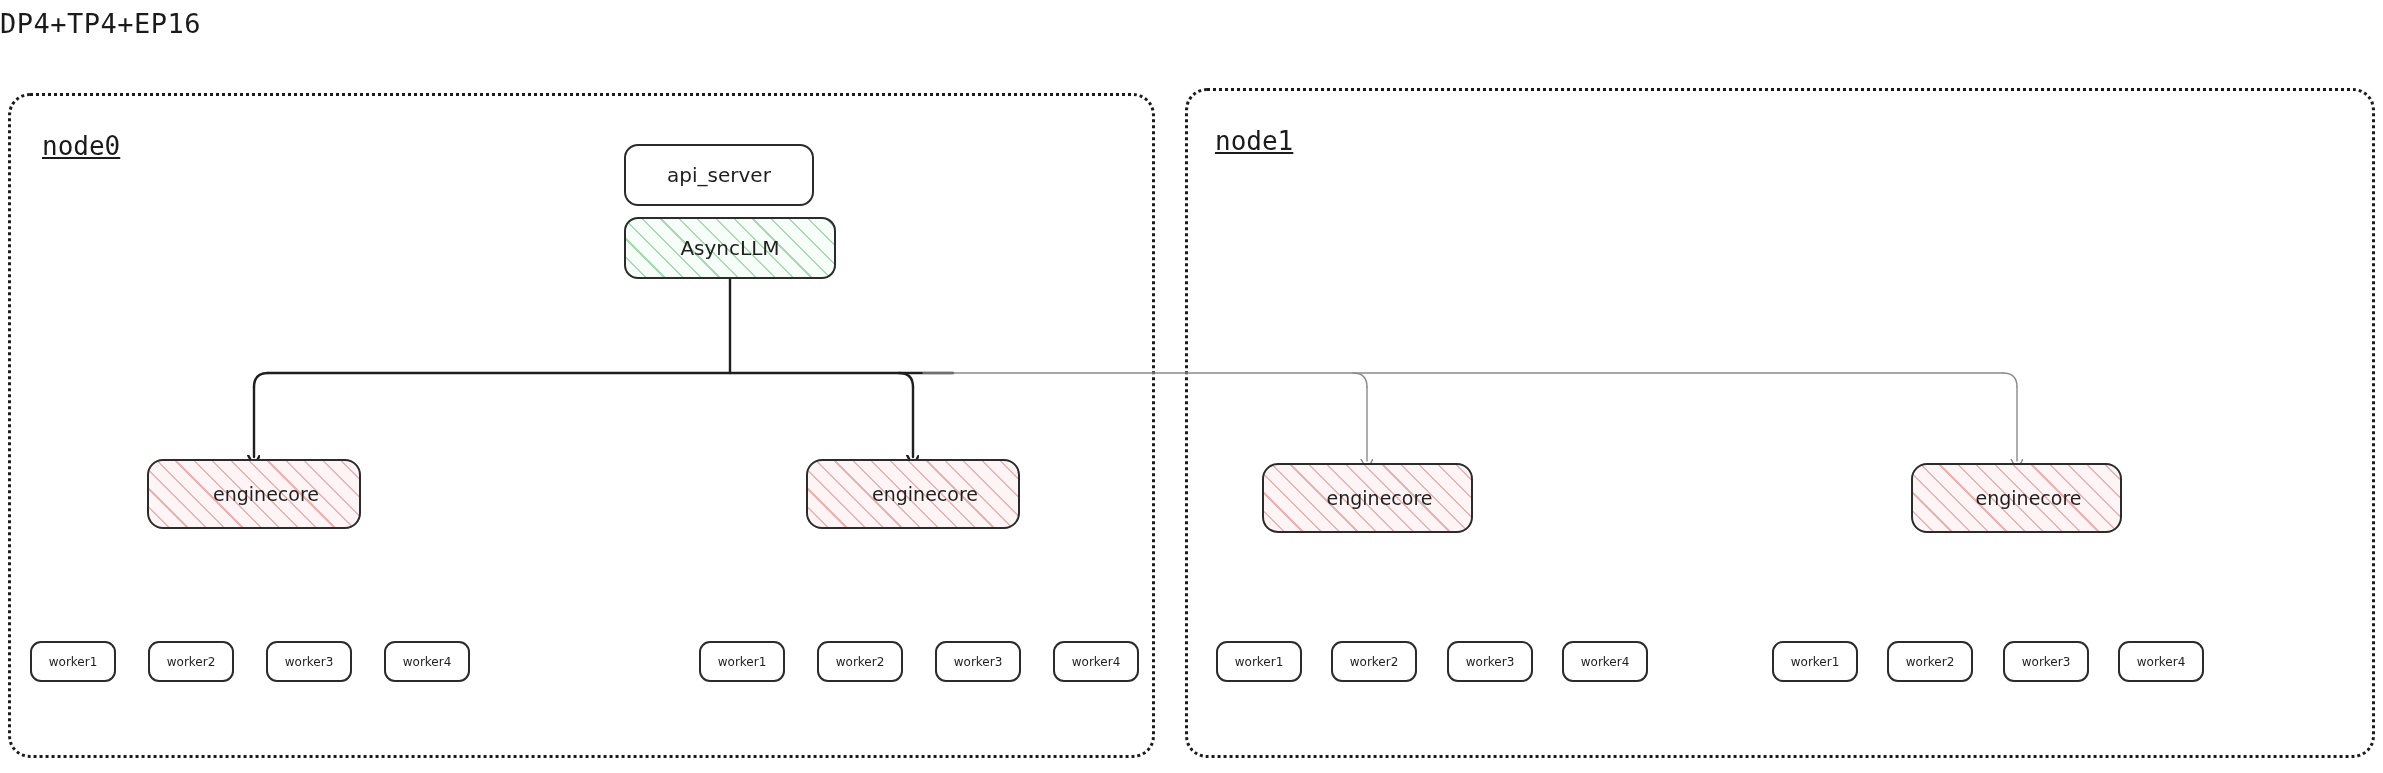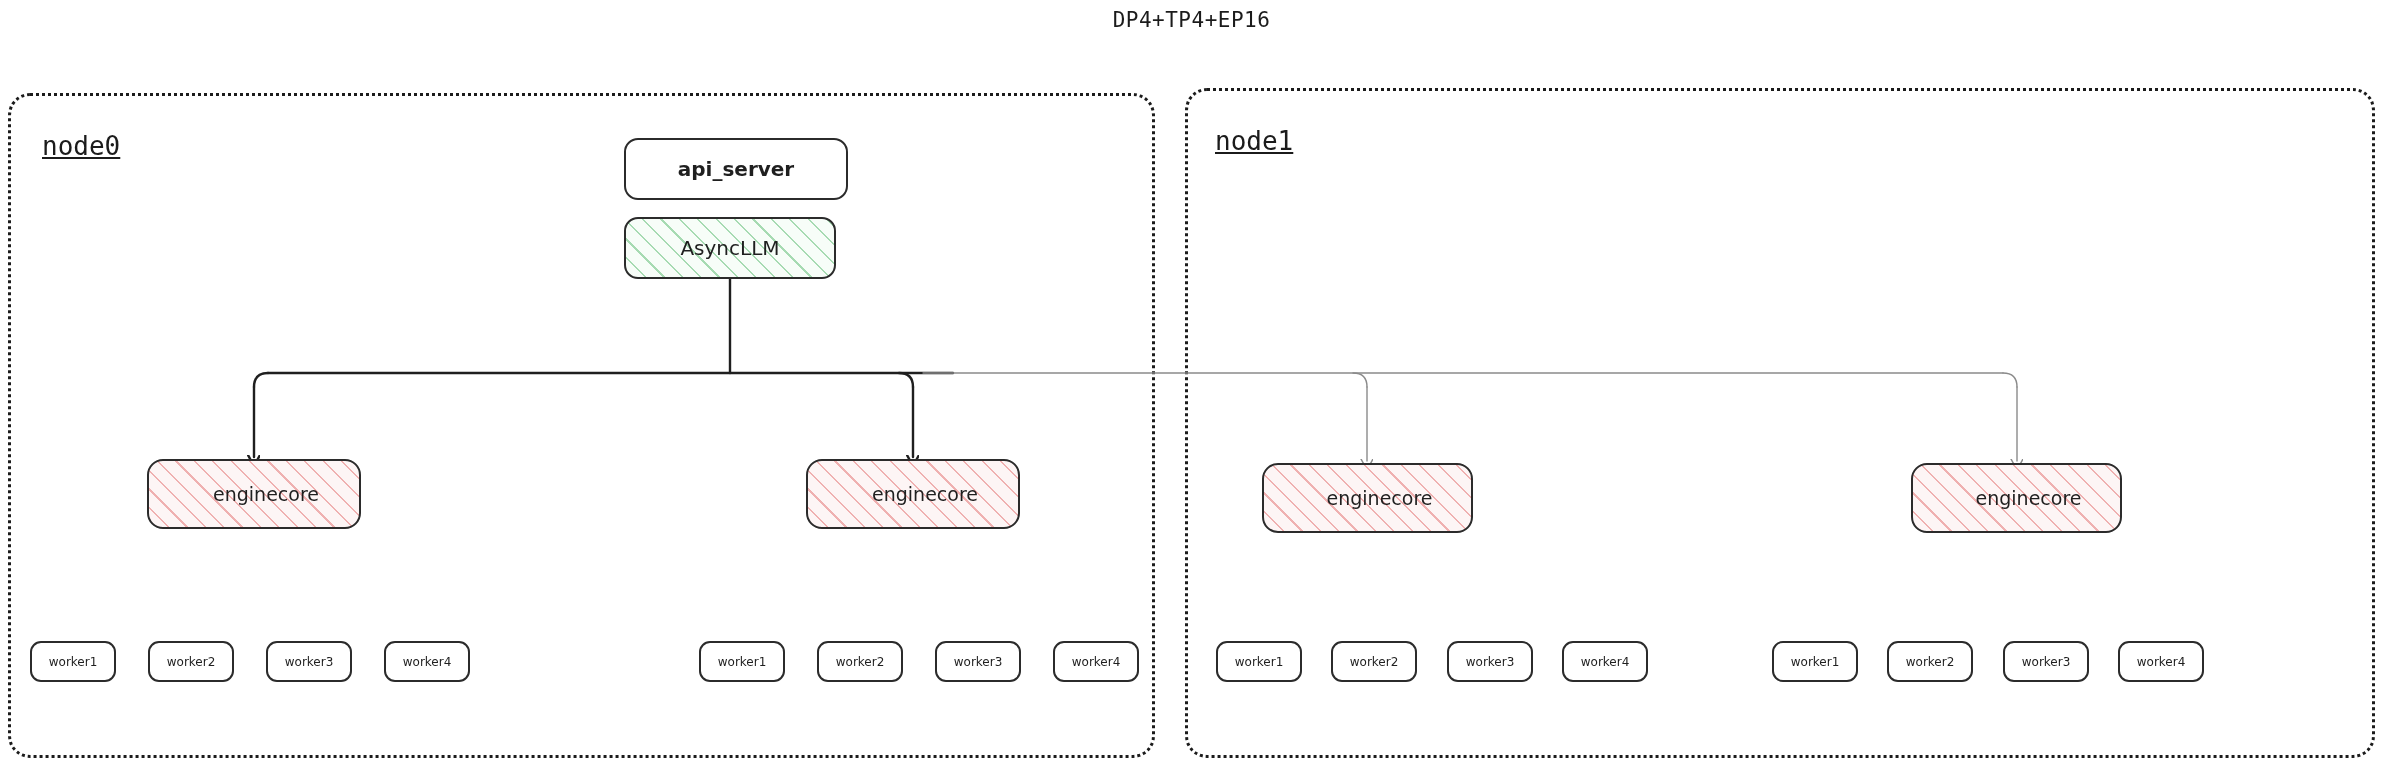--- a/index.html
+++ b/index.html
@@ -15,23 +15,23 @@
     font-family: "DejaVu Sans", sans-serif;
     overflow: hidden;
   }
 
   
   #diagram-title {
     position: absolute;
     left: 0;
     top: 8px;
     width: 2383px;
-    text-align: center;
+    text-align: left;
     font-family: "DejaVu Sans Mono", monospace;
-    font-size: 21px;
+    font-size: 27px;
     color: #1b1b1b;
     letter-spacing: 0.5px;
     white-space: pre;
   }
 
   
   .node-container {
     position: absolute;
     border: 3px dotted #1b1b1b;
     border-radius: 22px;
@@ -141,21 +141,21 @@
         <path d="M899,373 Q913,373 913,387" fill="none" stroke="#1f1f1f" stroke-width="2.4" stroke-linecap="round" stroke-linejoin="round"></path>
         <path d="M913,387 L913,457" fill="none" stroke="#1f1f1f" stroke-width="2.4" stroke-linecap="round" stroke-linejoin="round" marker-end="url(#arrow-strong)"></path>
         <path d="M1353,373 Q1367,373 1367,387" fill="none" stroke="#8a8a8a" stroke-width="1.4" stroke-linecap="round" stroke-linejoin="round"></path>
         <path d="M1367,387 L1367,461" fill="none" stroke="#8a8a8a" stroke-width="1.4" stroke-linecap="round" stroke-linejoin="round" marker-end="url(#arrow-light)"></path>
         <path d="M2003,373 Q2017,373 2017,387" fill="none" stroke="#8a8a8a" stroke-width="1.4" stroke-linecap="round" stroke-linejoin="round"></path>
         <path d="M2017,387 L2017,461" fill="none" stroke="#8a8a8a" stroke-width="1.4" stroke-linecap="round" stroke-linejoin="round" marker-end="url(#arrow-light)"></path>
       </g>
   </svg>
 
   <div id="block-layer">
-      <div class="box box-plain" style="left: 624px; top: 138px; width: 224px; height: 62px; font-weight: bold;">api_server</div>
+      <div class="box box-plain" style="left: 624px; top: 144px; width: 190px; height: 62px;">api_server</div>
       <div class="box box-async" style="left: 624px; top: 217px; width: 212px; height: 62px;">AsyncLLM</div>
     </div>
   <div id="enginecore-layer">
       <div class="box box-engine" style="left: 147px; top: 459px; width: 214px; height: 70px;">enginecore</div>
       <div class="box box-engine" style="left: 806px; top: 459px; width: 214px; height: 70px;">enginecore</div>
       <div class="box box-engine" style="left: 1262px; top: 463px; width: 211px; height: 70px;">enginecore</div>
       <div class="box box-engine" style="left: 1911px; top: 463px; width: 211px; height: 70px;">enginecore</div>
     </div>
   <div id="worker-layer">
       <div style="position: absolute; left: 0px; top: 0px;">

